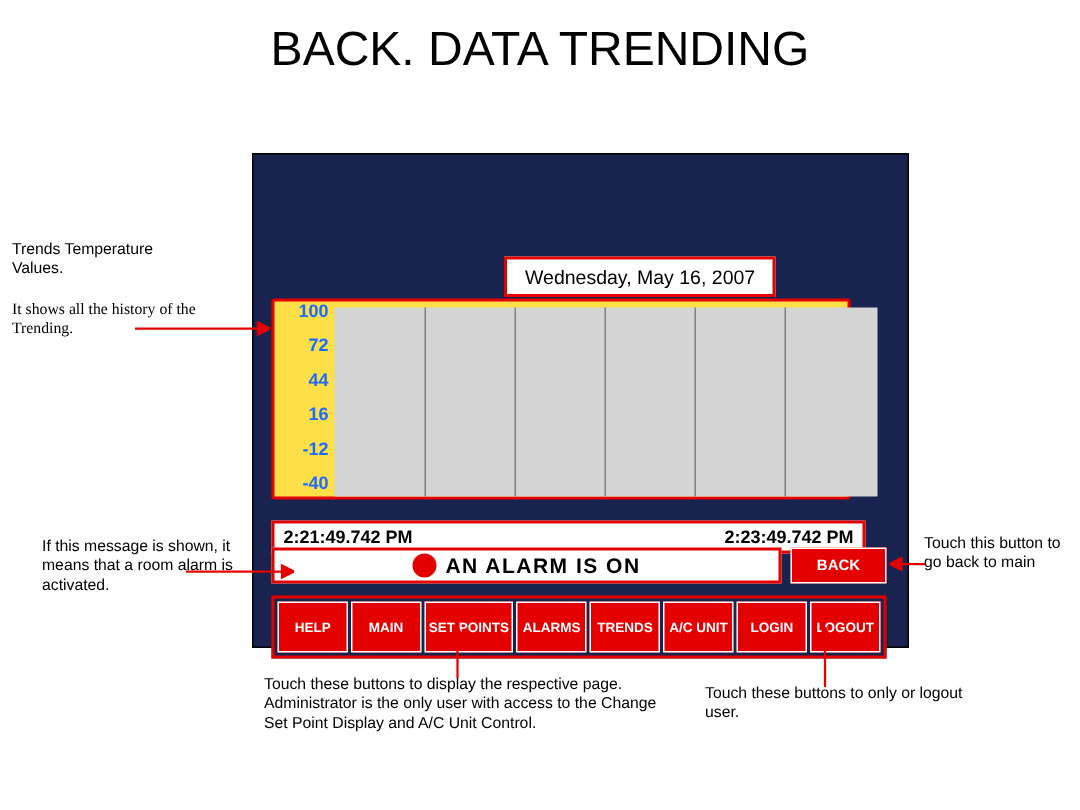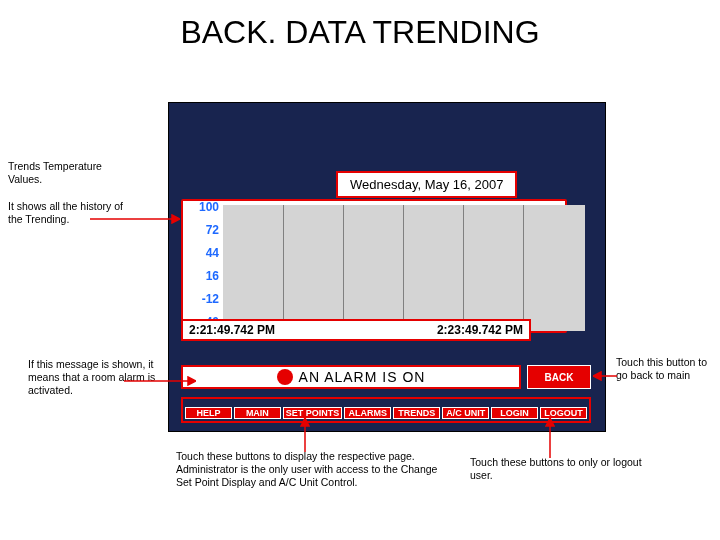--- a/index.html
+++ b/index.html
@@ -39,21 +39,21 @@
     padding: 4px 12px;
     border: 2px solid #e50000;
   }
 
   .chart-area {
     position: absolute;
     left: 12px; top: 96px;
     width: 386px; height: 134px;
     border: 2px solid #e50000;
     border-radius: 2px;
-    background: #ffffff;
+    background: #fde047;
   }
   .chart-grid {
     position: absolute;
     left: 40px; top: 4px;
     width: 362px; height: 126px;
     background: #d4d4d4;
   }
   .chart-grid .vline {
     position: absolute; top:0; bottom:0; width:1px; background:#808080;
   }
@@ -62,22 +62,22 @@
     left: 4px; top: 0px;
     width: 34px; height: 130px;
     color: #1e69ff;
     font-size: 12px;
     font-weight: bold;
   }
   .y-ticks div { position: absolute; right: 2px; text-align: right; width: 32px; line-height: 12px; }
 
   .time-row {
     position: absolute;
-    left: 12px; top: 216px;
-    width: 350px; height: 22px;
+    left: 12px; top: 244px;
+    width: 396px; height: 22px;
     background: #fff;
     border: 2px solid #e50000;
     color: #000;
     font-size: 12px;
     font-weight: bold;
     display: flex;
     justify-content: space-between;
     align-items: center;
     padding: 0 6px;
     text-align: center;
@@ -89,21 +89,21 @@
     width: 410px; height: 24px;
     display: flex;
     gap: 6px;
   }
   .alarm-banner {
     flex: 1;
     background: #fff;
     border: 2px solid #e50000;
     color: #000;
     font-size: 14px;
-    font-weight: normal;
+    font-weight: bold;
     display: flex; align-items: center; justify-content: center;
     letter-spacing: 1px;
   }
   .alarm-dot {
     width: 16px; height: 16px; border-radius: 50%; background: #e50000;
     margin-right: 6px;
     display: inline-block;
   }
   .back-btn {
     width: 64px;
@@ -112,44 +112,43 @@
     color: #fff;
     font-size: 10px;
     font-weight: bold;
     display: flex; align-items: center; justify-content: center;
     cursor: pointer;
   }
 
   .button-bar {
     position: absolute;
     left: 12px; top: 294px;
-    width: 410px; height: 26px;
+    width: 410px; height: 42px;
     display: flex;
     gap: 2px;
     border: 2px solid #e50000;
     padding: 2px;
     background: #18244f;
-    align-items: flex-end;
   }
   .hmi-btn {
     flex: 1;
     background: #e50000;
     border: 1px solid #fff;
     color: #fff;
     font-size: 9px;
     font-weight: bold;
     display: flex; align-items: center; justify-content: center;
     cursor: pointer;
     white-space: nowrap;
     padding: 0 2px;
   }
 
   .anno { position: absolute; font-size: 10.5px; line-height: 1.25; color: #000; }
   .anno-left1 { left: 8px; top: 160px; width: 130px; }
-  .anno-left2 { left: 8px; top: 200px; width: 130px; }
+  .anno-left2 { left: 8px; top: 200px; width: 130px; font-family: Liberation Serif, serif; }
   .anno-left3 { left: 28px; top: 358px; width: 130px; }
   .anno-right1 { left: 616px; top: 356px; width: 100px; }
   .anno-bot1 { left: 176px; top: 450px; width: 270px; }
   .anno-bot2 { left: 470px; top: 456px; width: 180px; }
 
   .arrow-red { position: absolute; stroke: #e50000; stroke-width: 1.5; fill: #e50000; }
 </style>
 </head>
 <body>
 

